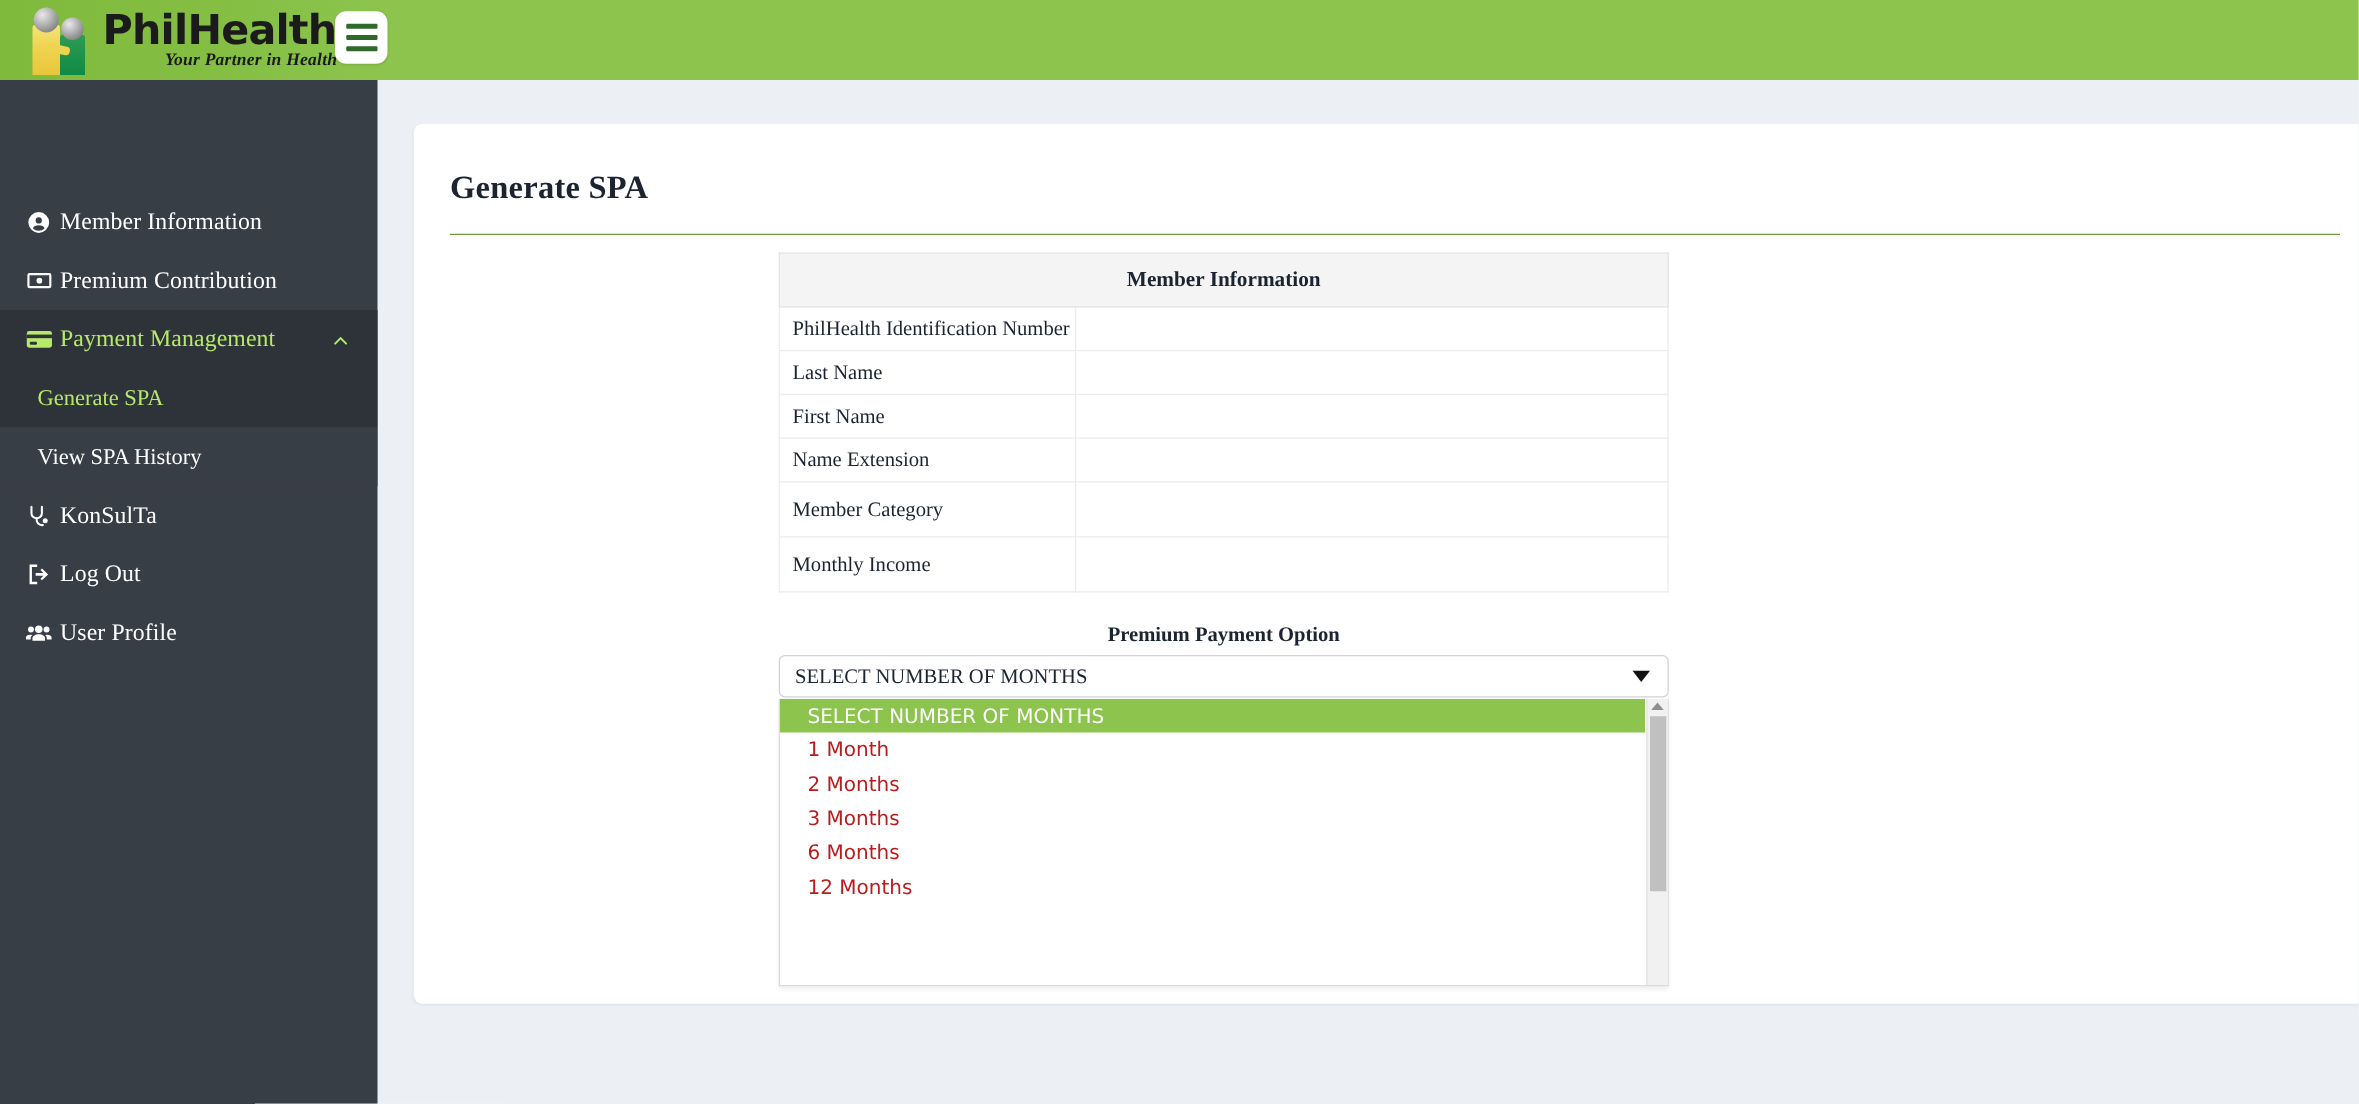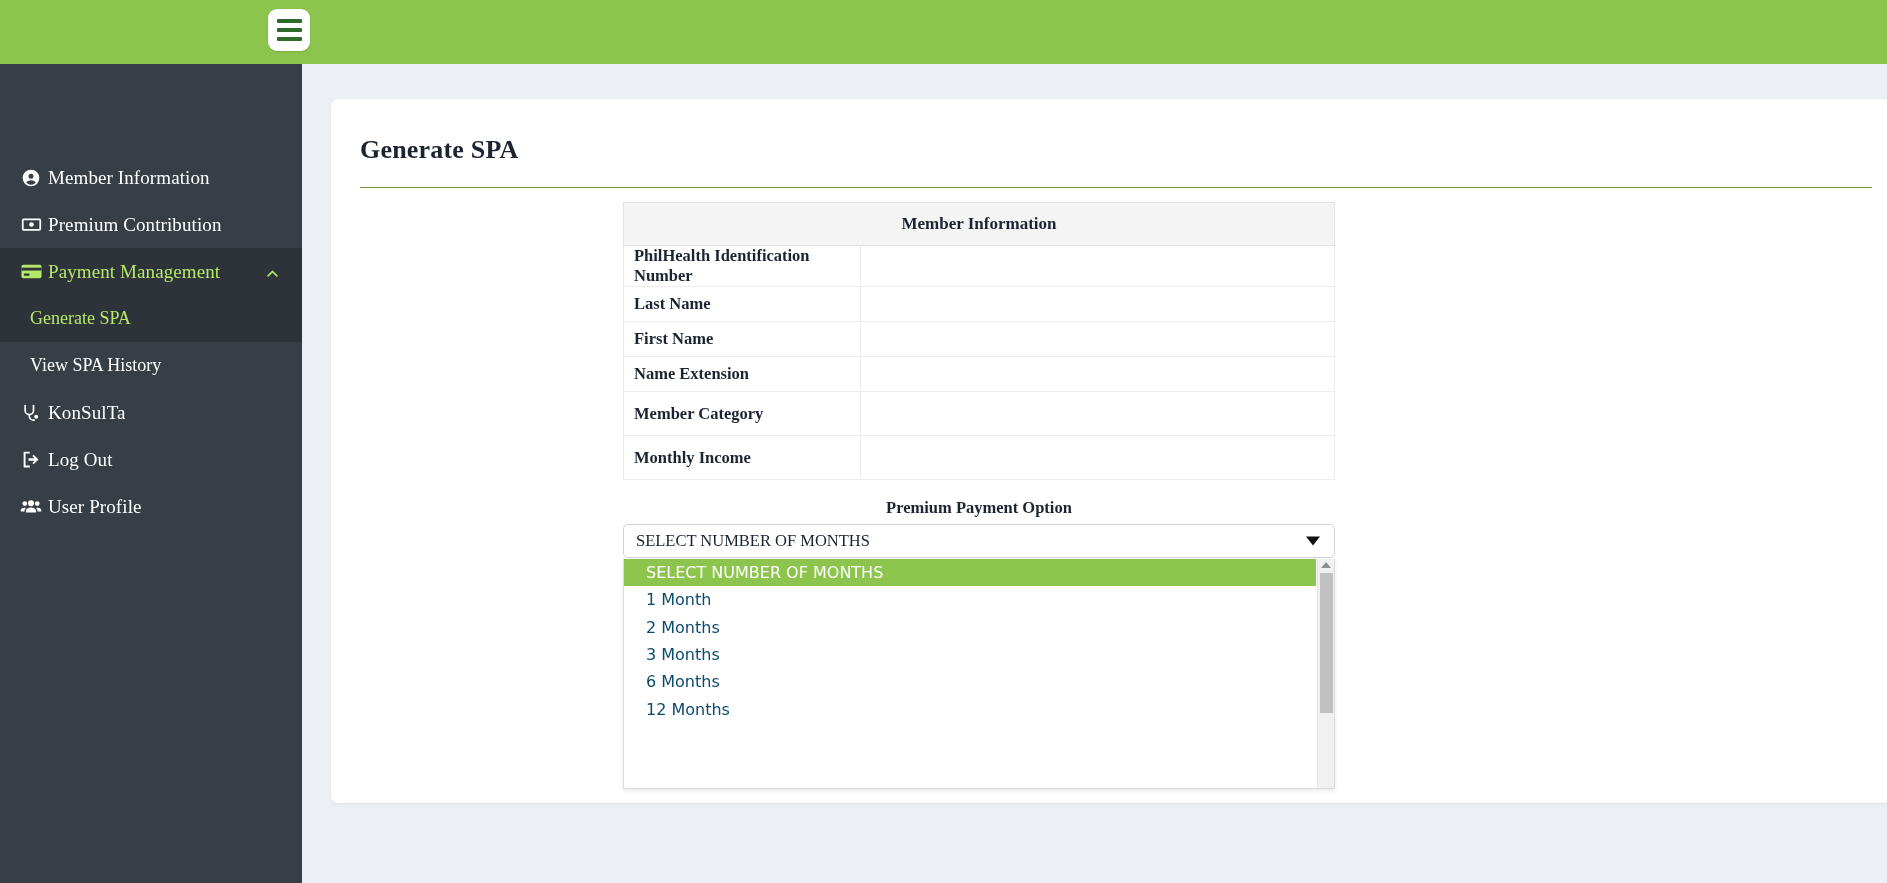--- a/index.html
+++ b/index.html
@@ -124,21 +124,21 @@
     position:absolute; left:292px; top:0; width:712px;
     border-collapse:collapse;
   }
   table.mi th.mi-head {
     background:#f4f4f4; border:1px solid #e2e2e2;
     font-size:17px; font-weight:bold; color:#1c2431;
     height:43px; text-align:center;
   }
   table.mi td.k {
     width:237px; border:1px solid #ececec; padding:0 0 0 10px;
-    font-size:16.5px; font-weight:bold; color:#1c2431;
+    font-size:16.5px; font-weight:normal; color:#1c2431;
     height:35px;
   }
   table.mi td.v { border:1px solid #ececec; }
   table.mi tr.tall td { height:44px;margin-top:16px; }
 
   .ppo-label {
     position:absolute; left:292px; top:296px; width:712px;
     text-align:center; font-size:16.5px; font-weight:bold; color:#1c2431;
   }
   .select-box {
@@ -155,21 +155,21 @@
   .dropdown {
     position:absolute; left:292px; top:357px; width:712px; height:230px;
     background:#ffffff; border:1px solid #d8dbe0; border-top:none;
     box-shadow:0 2px 4px rgba(0,0,0,.08);
     overflow:hidden;
     font-family:"DejaVu Sans", sans-serif;
   }
   .dd-list { position:absolute; left:0; top:0; width:692px; }
   .dd-opt {
     height:27.3px; display:flex; align-items:center; padding-left:22px;
-    font-size:16px; color:#0c4a6e; cursor:pointer;
+    font-size:16px; color:#b91c1c; cursor:pointer;
   }
   .dd-opt.sel { background:#8cc44d; color:#ffffff; }
   .dd-scroll {
     position:absolute; right:0; top:0; width:17px; height:230px;
     background:#f1f1f1; border-left:1px solid #e2e2e2; cursor:pointer;
   }
   .dd-scroll .arr-up {
     position:absolute; left:3px; top:3px;
     width:0; height:0; border-left:5px solid transparent; border-right:5px solid transparent;
     border-bottom:6px solid #8f8f8f;
@@ -178,20 +178,35 @@
     position:absolute; left:2px; top:14px; width:13px; height:140px;
     background:#c0c0c0; cursor:pointer;
   }
 </style>
 </head>
 <body>
 
 <div id="app">
 
   <div class="header">
+    <div class="header-left">
+      <div class="logo-wrap">
+        <div class="logo-mark">
+          <div class="logo-bar-y"></div>
+          <div class="logo-bar-g"></div>
+          <div class="logo-arm"></div>
+          <div class="logo-head-a"></div>
+          <div class="logo-head-b"></div>
+        </div>
+        <div class="logo-text">
+          <div class="logo-title">PhilHealth</div>
+          <div class="logo-sub">Your Partner in Health</div>
+        </div>
+      </div>
+    </div>
     <div class="hamburger">
       <i></i>
       <i></i>
       <i></i>
     </div>
   </div>
 
   <div class="sidebar">
     <div class="sidebar-spacer"></div>
 

